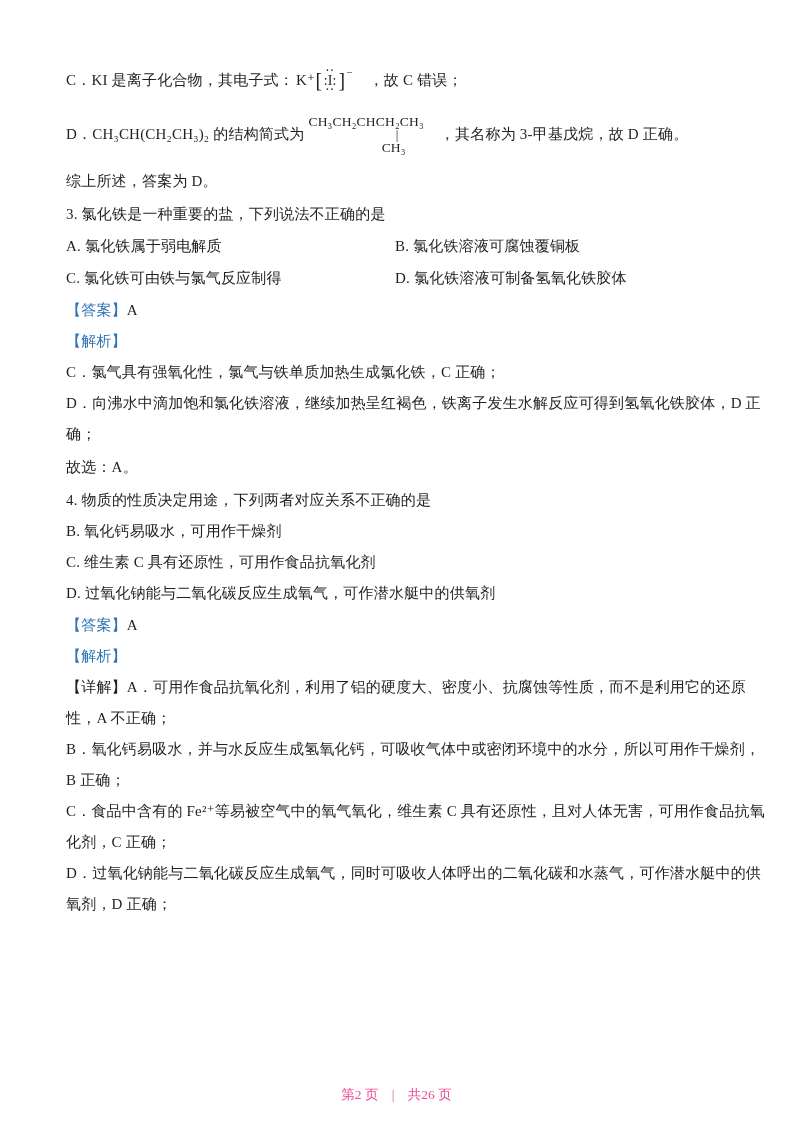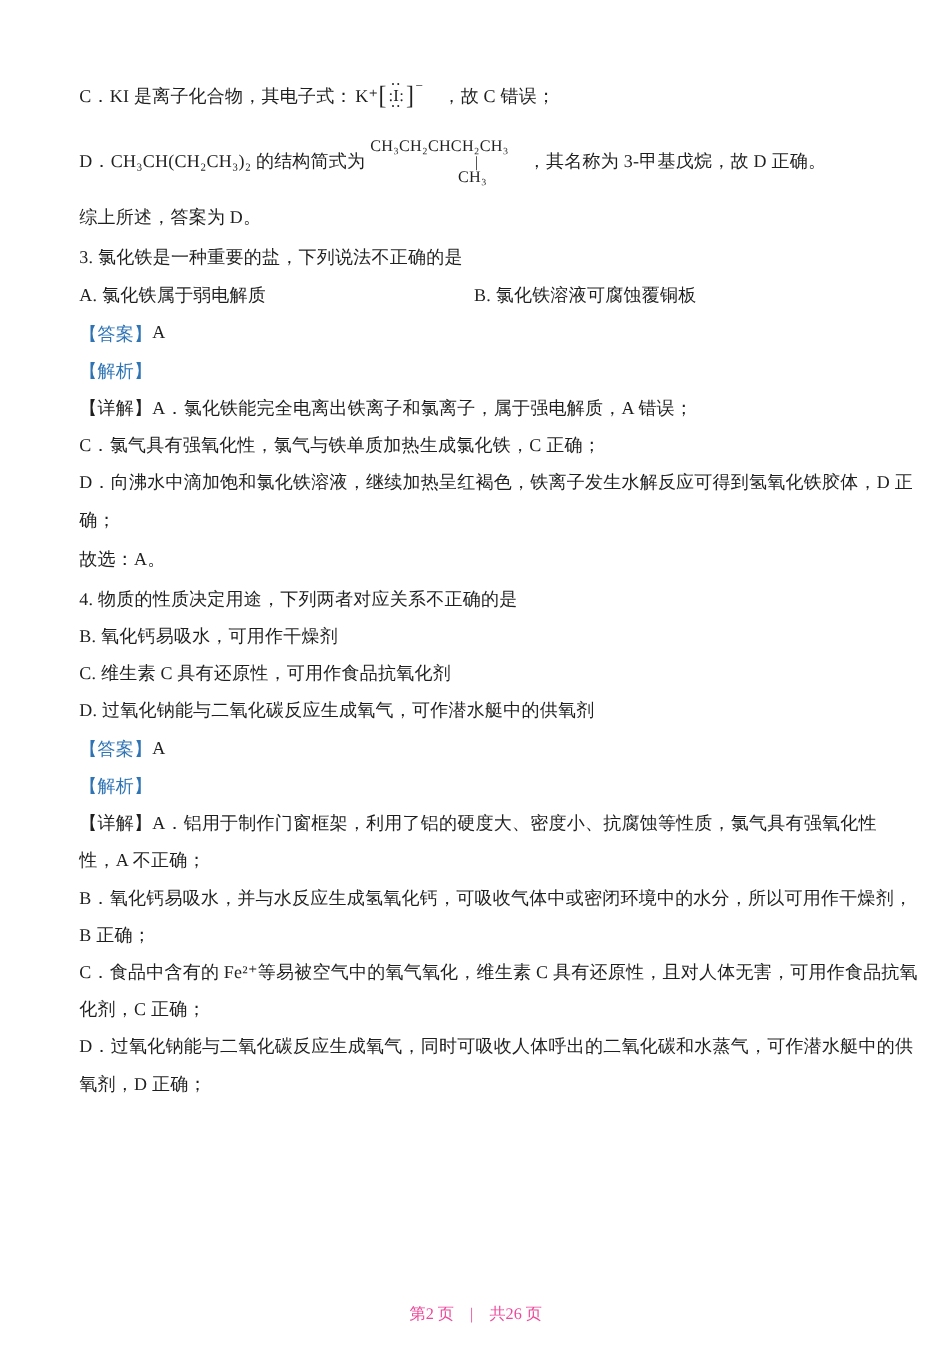--- a/index.html
+++ b/index.html
@@ -99,28 +99,29 @@
   </div>
 
   <div class="ln h32">
     <span>3. 氯化铁是一种重要的盐，下列说法不正确的是</span>
   </div>
   <div class="ln h32">
     <span>A. 氯化铁属于弱电解质</span>
     <span class="col2">B. 氯化铁溶液可腐蚀覆铜板</span>
   </div>
   <div class="ln h32">
+    <span>C. 氯化铁可由铁与氯气反应制得</span>
+    <span class="col2">D. 氯化铁溶液可制备氢氧化铁胶体</span>
+  </div>
+  <div class="ln h32">
     <span class="blue">【答案】</span>
     <span>A</span>
   </div>
   <div class="ln">
     <span class="blue">【解析】</span>
-  </div>
-  <div class="ln">
-    <span>【详解】A．氯化铁能完全电离出铁离子和氯离子，属于强电解质，A 错误；</span>
   </div>
   <div class="ln">
     <span>C．氯气具有强氧化性，氯气与铁单质加热生成氯化铁，C 正确；</span>
   </div>
   <div class="ln">
     <span>D．向沸水中滴加饱和氯化铁溶液，继续加热呈红褐色，铁离子发生水解反应可得到氢氧化铁胶体，D 正</span>
   </div>
   <div class="ln">
     <span>确；</span>
   </div>
@@ -141,21 +142,21 @@
     <span>D. 过氧化钠能与二氧化碳反应生成氧气，可作潜水艇中的供氧剂</span>
   </div>
   <div class="ln h32">
     <span class="blue">【答案】</span>
     <span>A</span>
   </div>
   <div class="ln">
     <span class="blue">【解析】</span>
   </div>
   <div class="ln">
-    <span>【详解】A．铝用于制作门窗框架，利用了铝的硬度大、密度小、抗腐蚀等性质，氯气具有强氧化性</span>
+    <span>【详解】A．可用作食品抗氧化剂，利用了铝的硬度大、密度小、抗腐蚀等性质，而不是利用它的还原</span>
   </div>
   <div class="ln">
     <span>性，A 不正确；</span>
   </div>
   <div class="ln">
     <span>B．氧化钙易吸水，并与水反应生成氢氧化钙，可吸收气体中或密闭环境中的水分，所以可用作干燥剂，</span>
   </div>
   <div class="ln">
     <span>B 正确；</span>
   </div>

